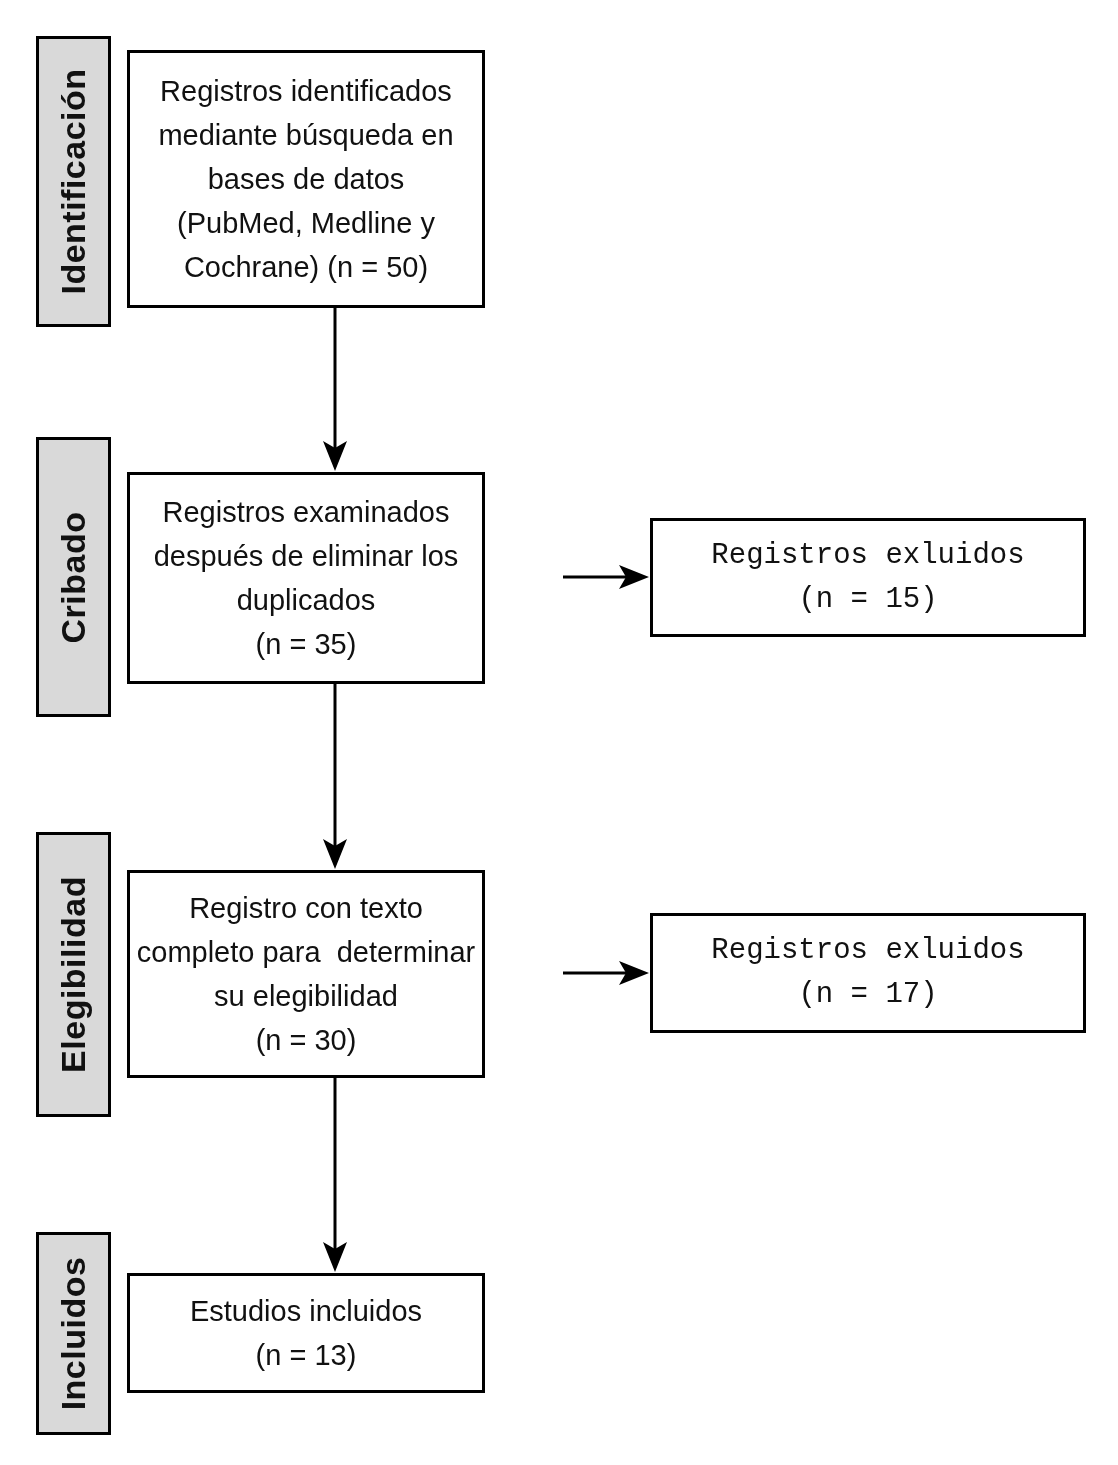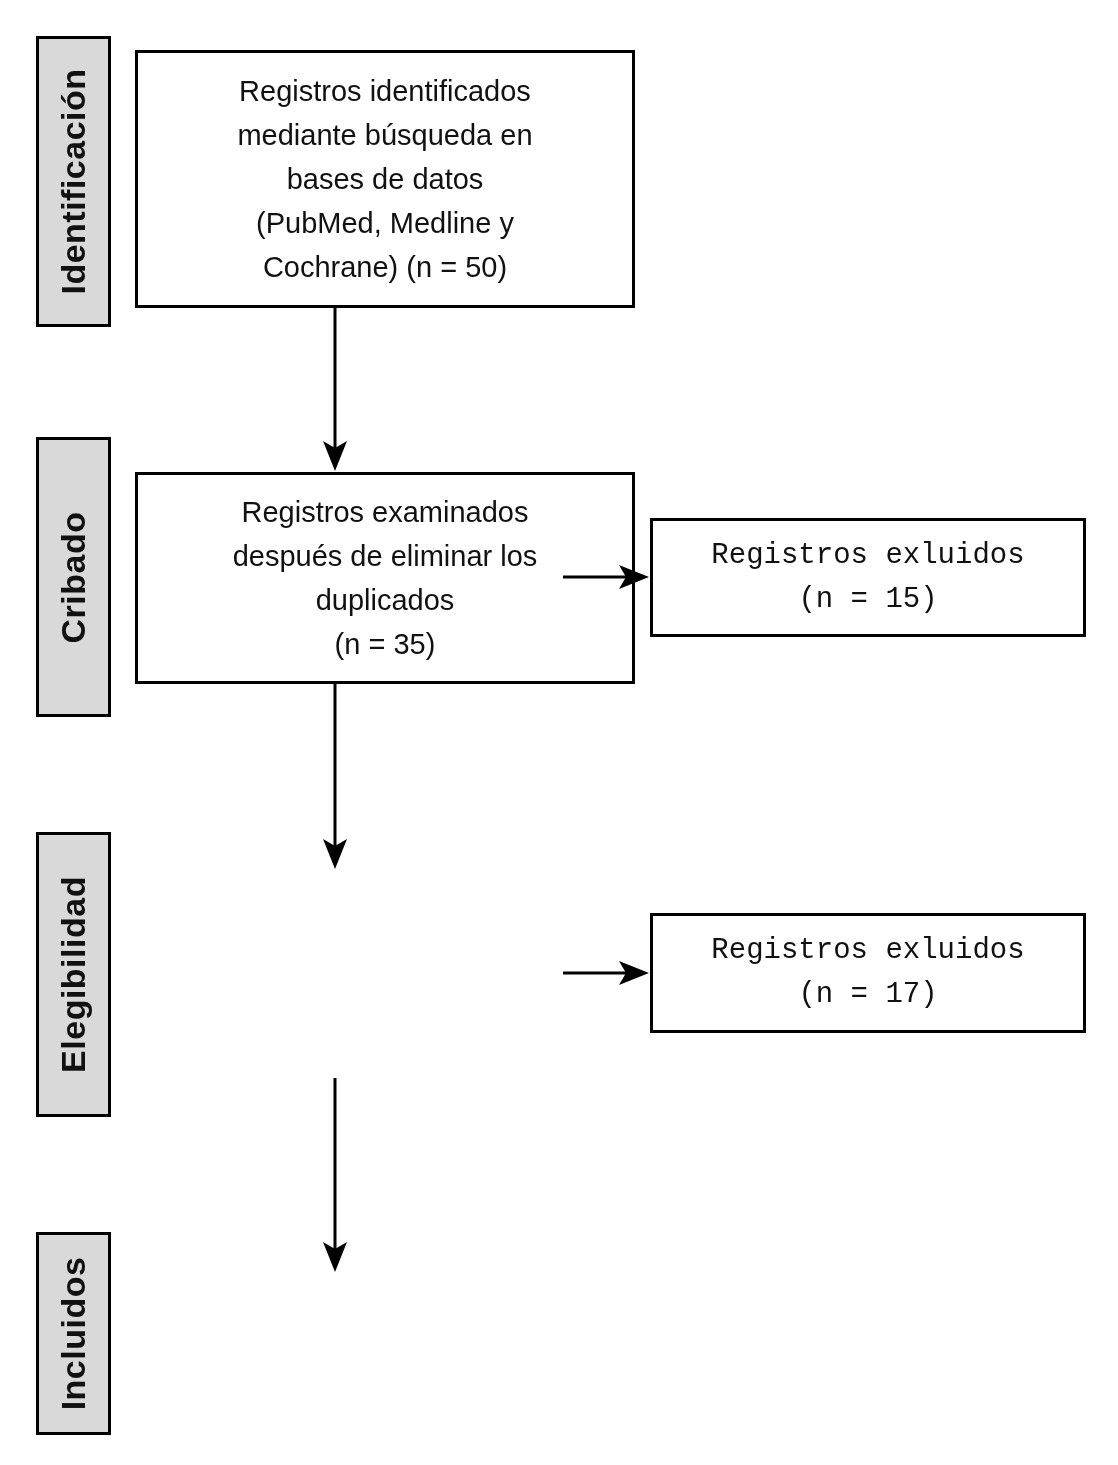--- a/index.html
+++ b/index.html
@@ -48,21 +48,21 @@
     font-size: 29px;
     line-height: 44px;
     color: #111111;
     white-space: pre-wrap;
   }
   .bar-identification { top: 36px;   height: 291px; }
   .bar-screening      { top: 437px;  height: 280px; }
   .bar-eligibility    { top: 832px;  height: 285px; }
   .bar-included       { top: 1232px; height: 203px; }
 
-  .box-main { left: 135px; width: 500px; text-align: center; }
+  .box-main { left: 127px; width: 358px; text-align: center; }
   .box-side { left: 650px; width: 436px; font-family: Liberation Mono, monospace; }
 
   .box-identified { top: 50px;   height: 258px; }
   .box-screened   { top: 472px;  height: 212px; }
   .box-excl-1     { top: 518px;  height: 119px; }
   .box-fulltext   { top: 870px;  height: 208px; }
   .box-excl-2     { top: 913px;  height: 120px; }
   .box-included   { top: 1273px; height: 120px; }
 
   .arrow-layer {
@@ -104,26 +104,36 @@
 después de eliminar los
 duplicados
 (n = 35)</span>
   </div>
 
   <div class="flow-box box-side box-excl-1">
     <span class="box-text">Registros exluidos
 (n = 15)</span>
   </div>
 
+  <div class="flow-box box-main box-fulltext">
+    <span class="box-text">Registro con texto
+completo para  determinar
+su elegibilidad
+(n = 30)</span>
+  </div>
 
   <div class="flow-box box-side box-excl-2">
     <span class="box-text">Registros exluidos
 (n = 17)</span>
   </div>
 
+  <div class="flow-box box-main box-included">
+    <span class="box-text">Estudios incluidos
+(n = 13)</span>
+  </div>
 
   <svg class="arrow-layer" viewBox="0 0 1118 1465">
 
     <g>
       <line x1="335" y1="308" x2="335" y2="448" stroke="#000" stroke-width="3"></line>
       <polygon points="335,471 323,441 335,448 347,441" fill="#000"></polygon>
     </g>
 
     <g>
       <line x1="335" y1="684" x2="335" y2="846" stroke="#000" stroke-width="3"></line>

